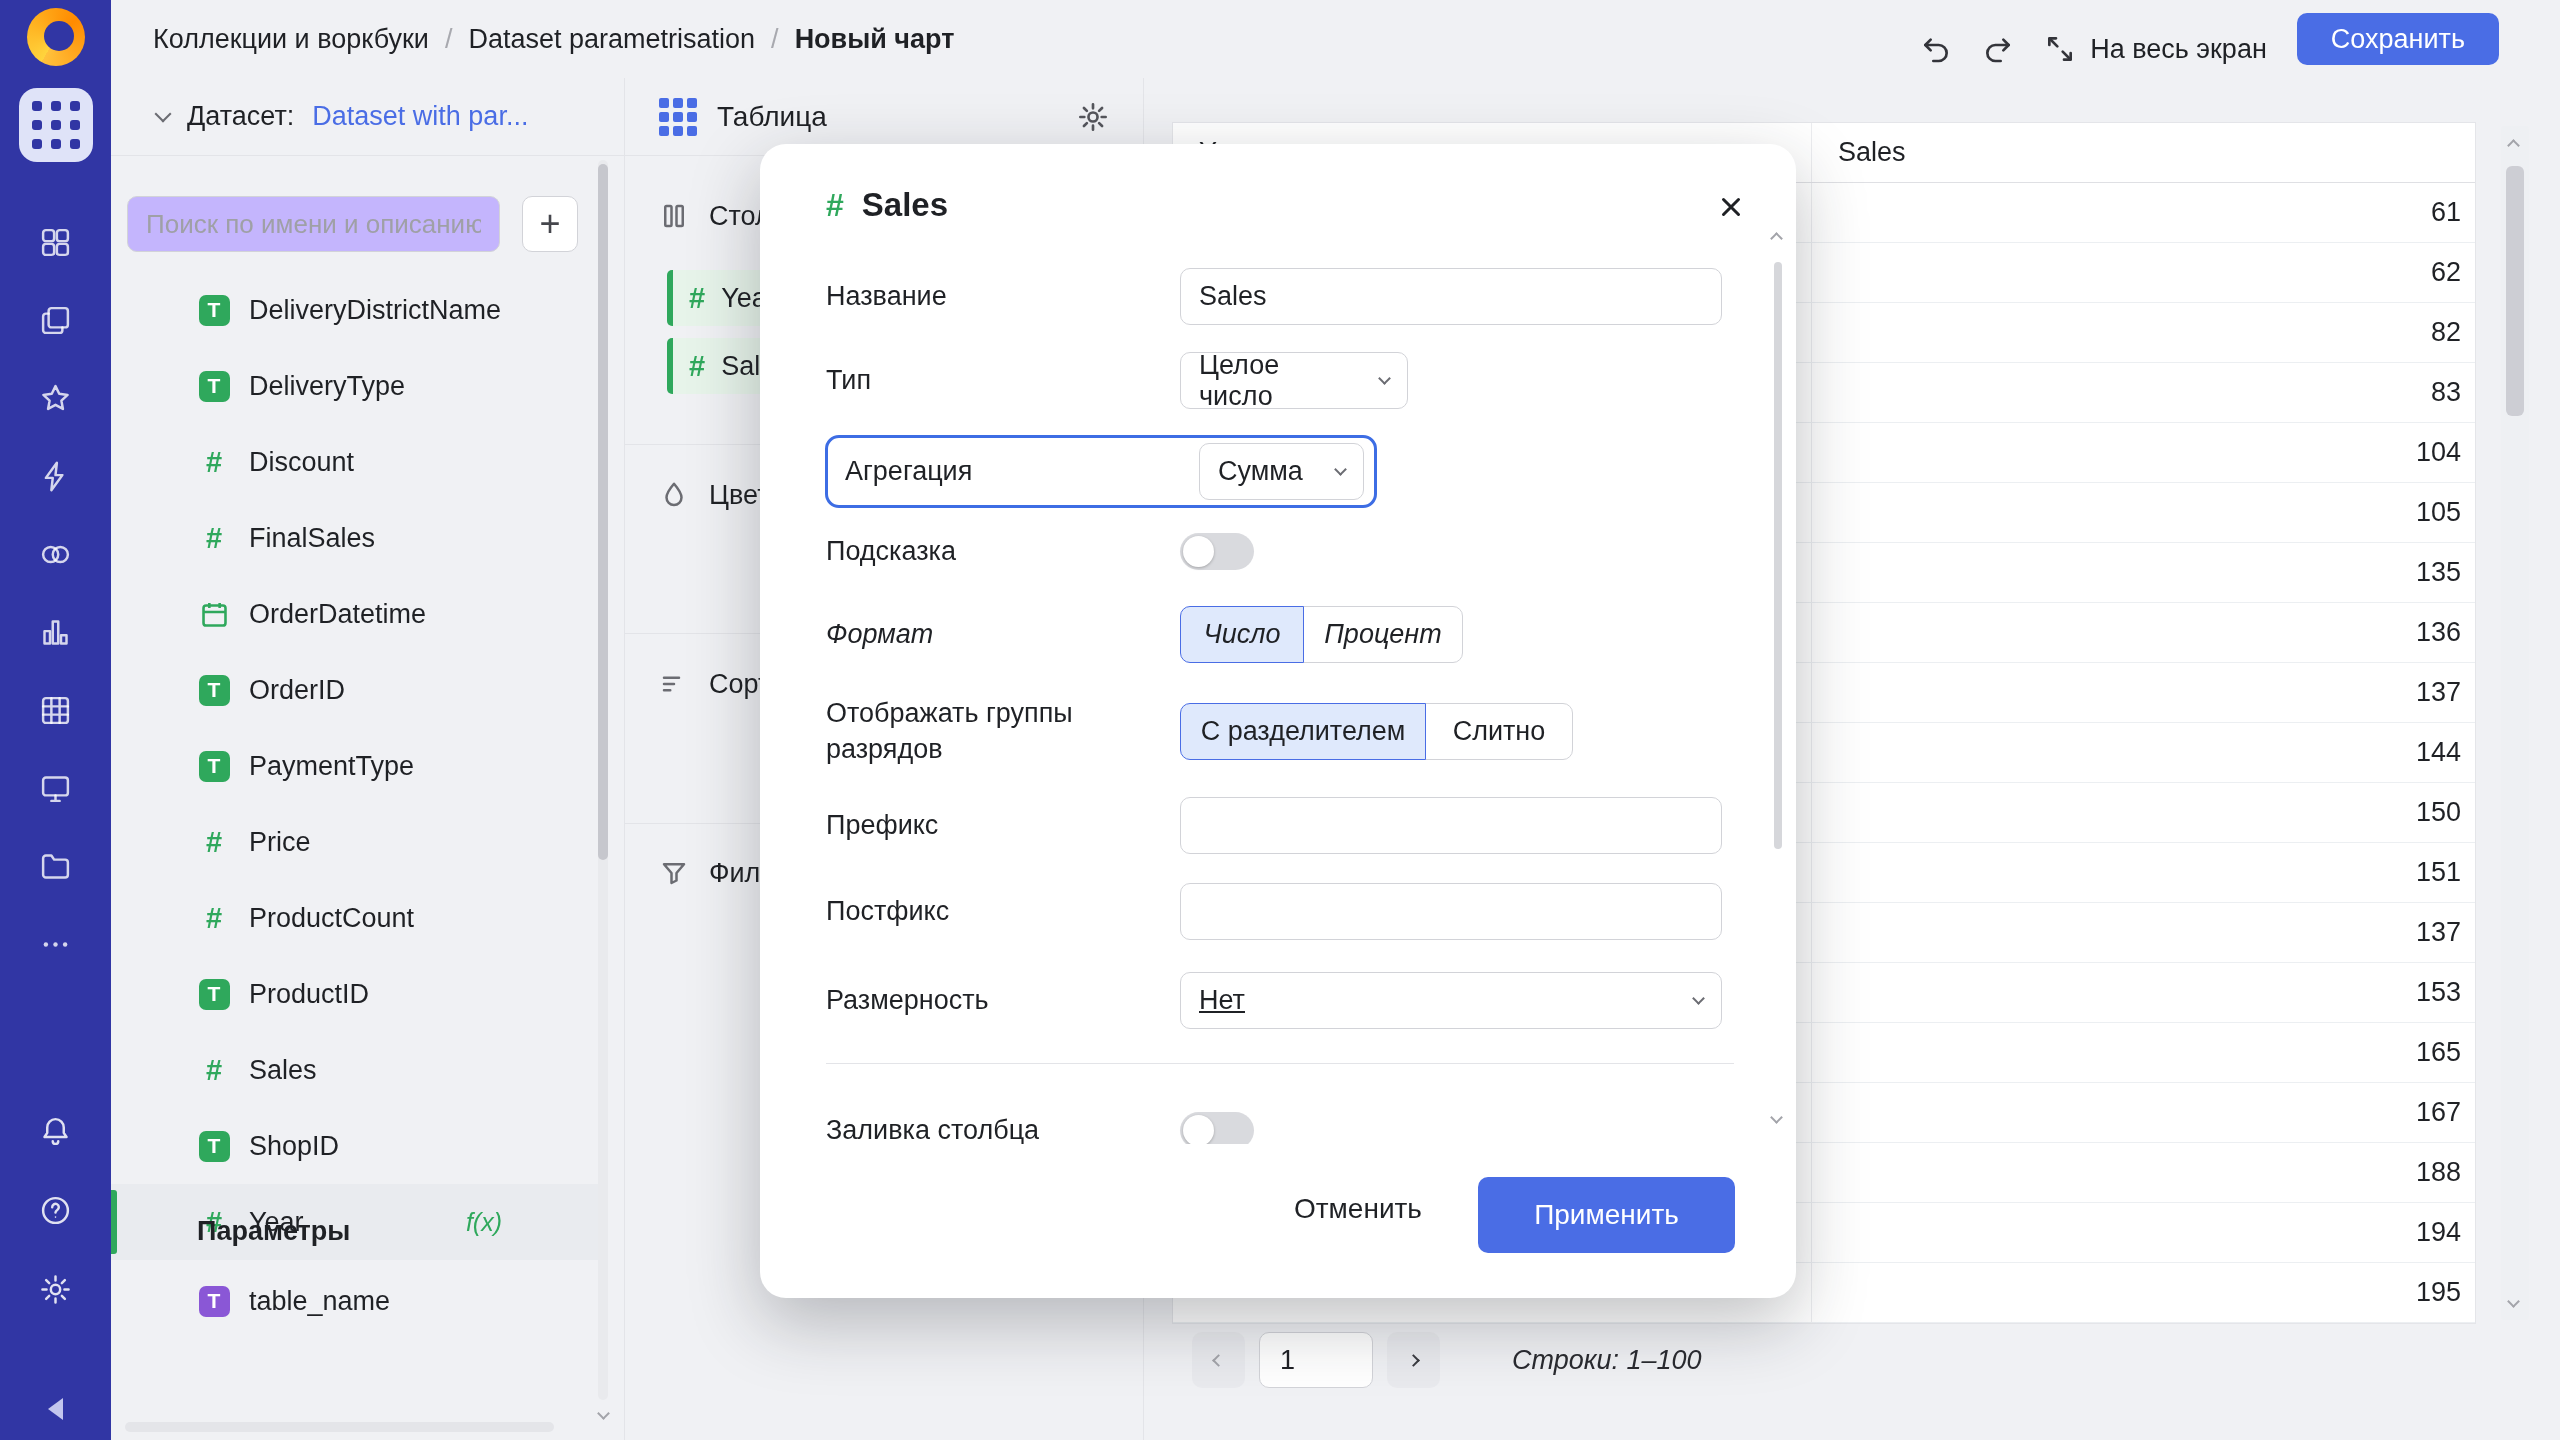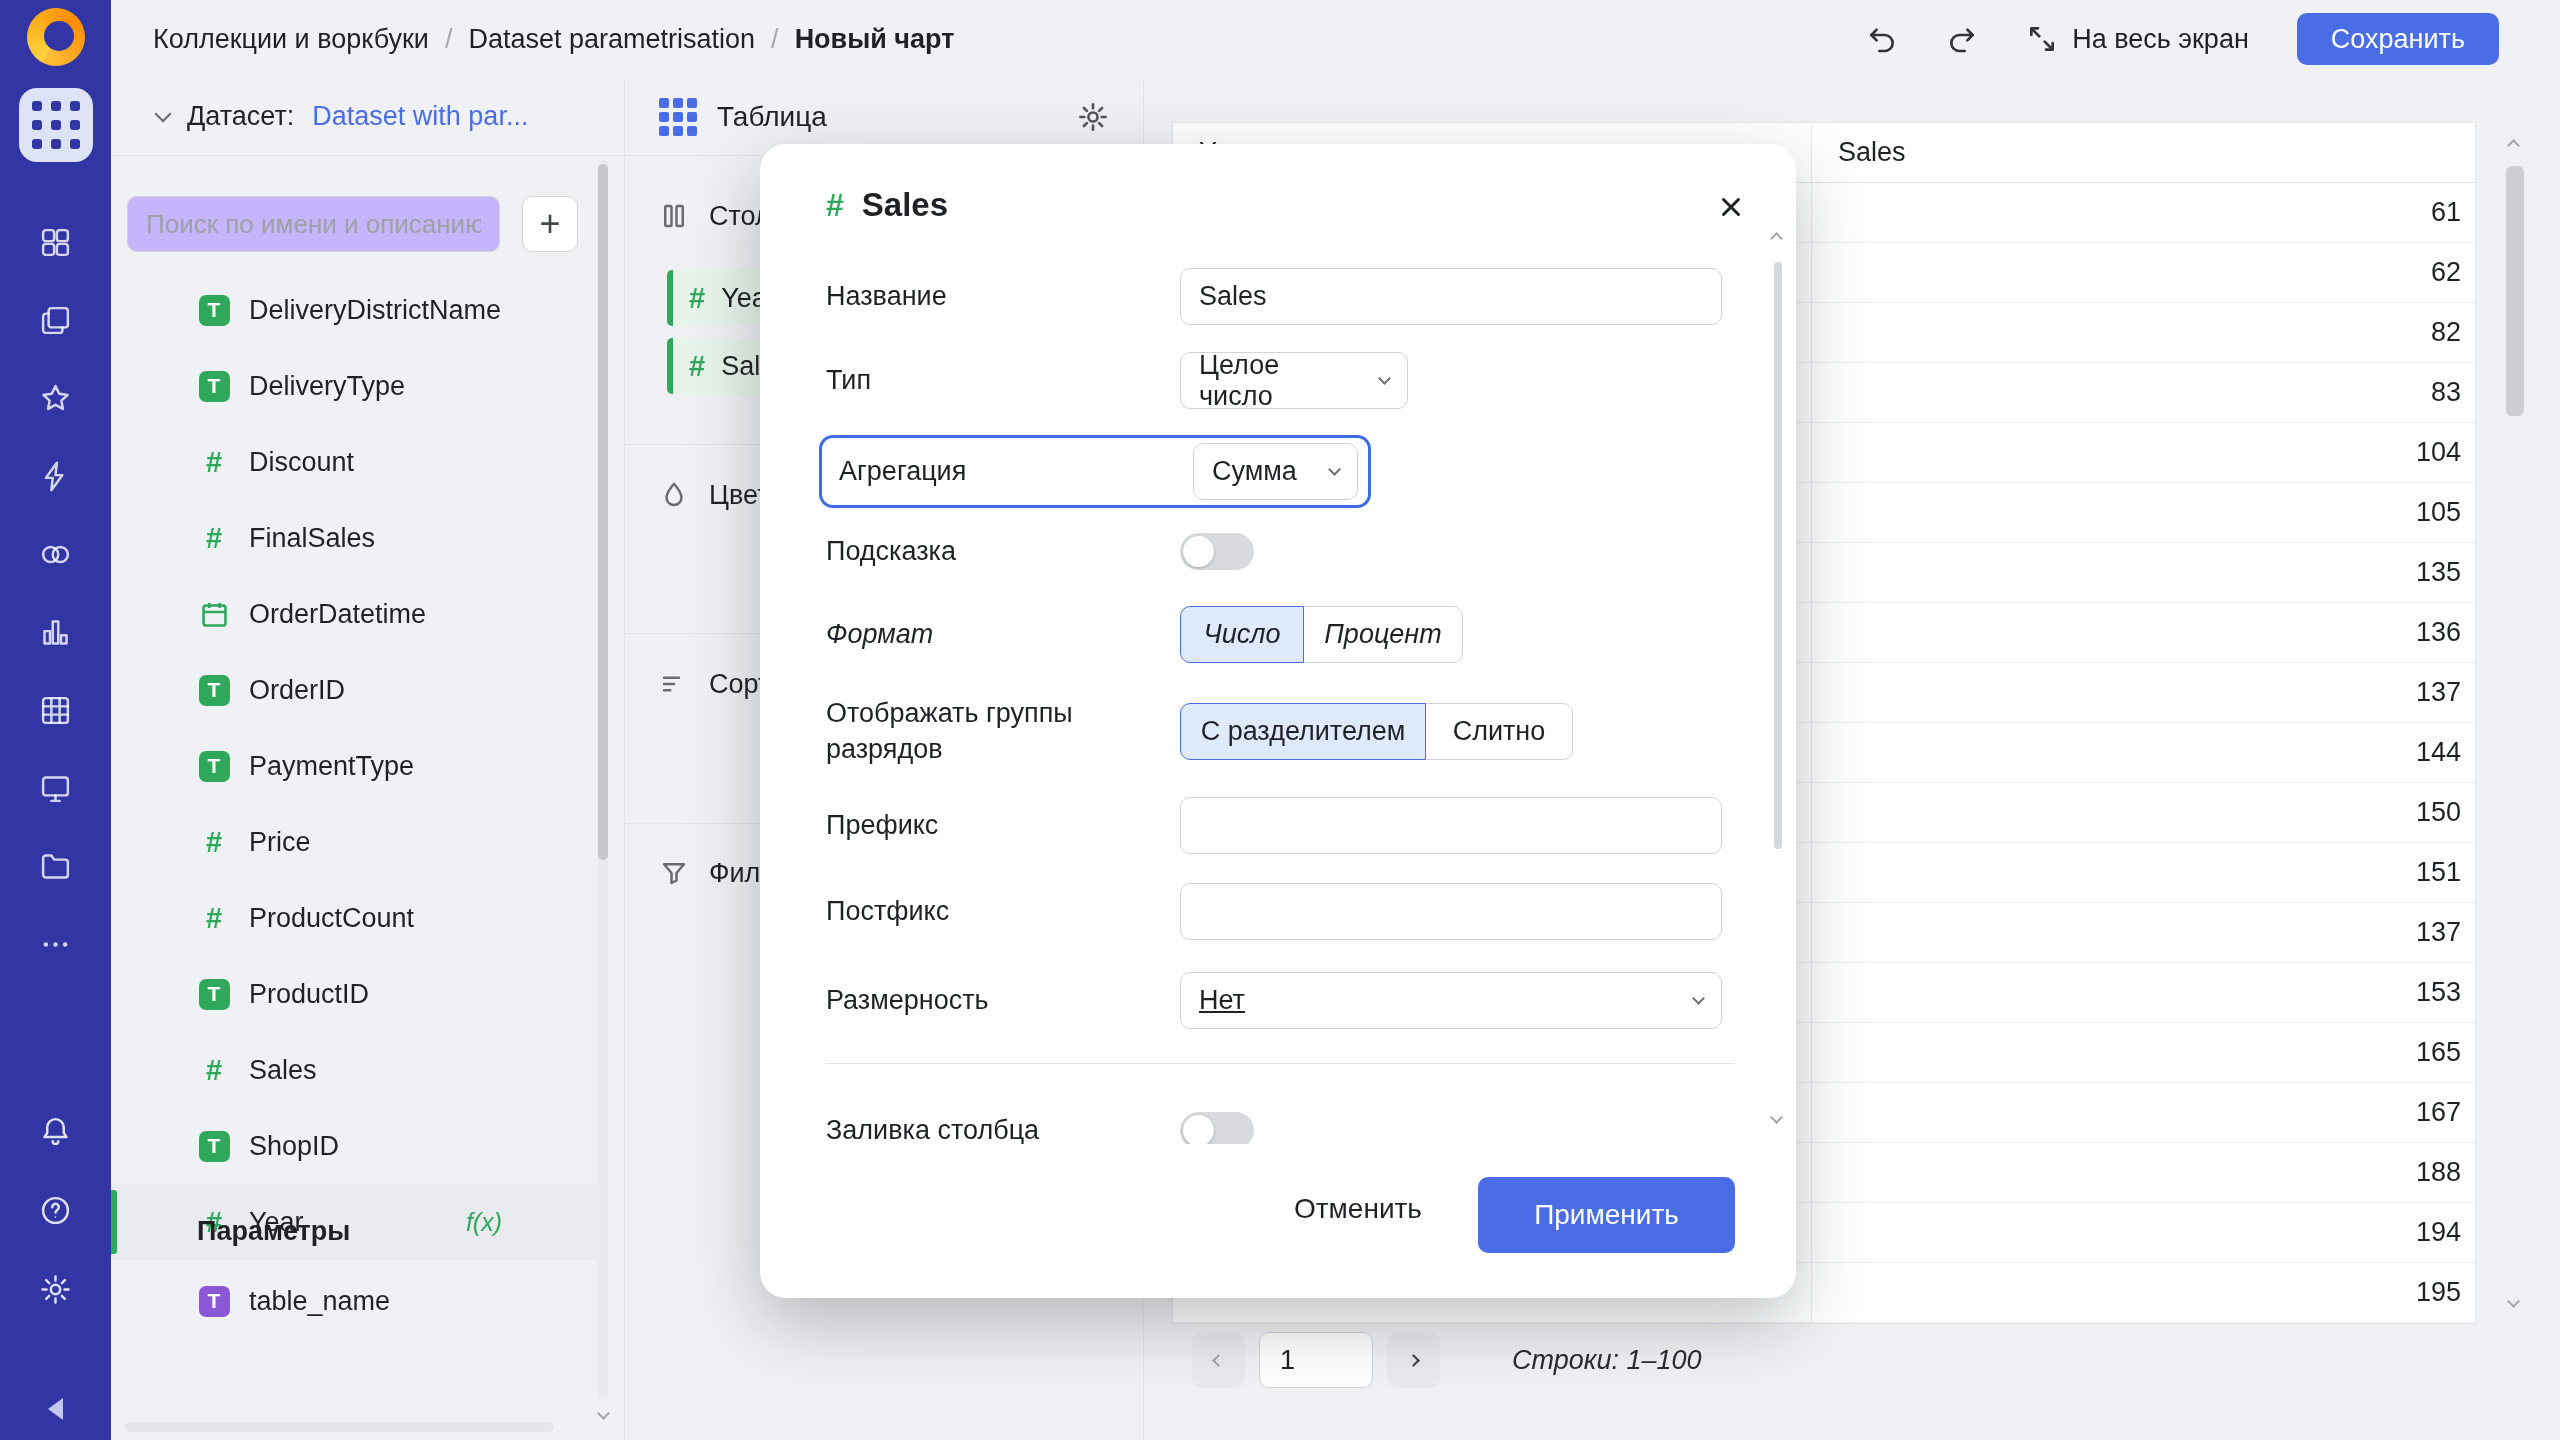--- a/index.html
+++ b/index.html
@@ -18,21 +18,21 @@
   .rail-nav svg,.rail-bottom svg{width:33px;height:33px;display:block;fill:none;stroke:currentColor;stroke-width:1.8;stroke-linecap:round;stroke-linejoin:round;}
   .rail-spacer{flex:1;}
   .rail-bottom{display:flex;flex-direction:column;gap:46px;align-items:center;color:rgba(255,255,255,.85);}
   .tri-left{width:0;height:0;border-top:11px solid transparent;border-bottom:11px solid transparent;border-right:15px solid #c3c6ee;margin:46px 0 20px;}
 
   
   .topbar{position:absolute;left:111px;top:0;right:0;height:78px;display:flex;align-items:center;padding:0 61px 0 42px;}
   .breadcrumbs{display:flex;align-items:center;gap:16px;font-size:27px;}
   .breadcrumbs .sep{color:#a8a9af;}
   .breadcrumbs .last{font-weight:700;}
-  .top-actions{margin-left:auto;display:flex;align-items:center;gap:48px;font-size:27px;}
+  .top-actions{margin-left:auto;display:flex;align-items:flex-end;gap:30px;font-size:27px;}
   .icon-btn{background:none;border:none;display:grid;place-items:center;color:#33343a;}
   .icon-btn svg{width:32px;height:32px;fill:none;stroke:currentColor;stroke-width:2;stroke-linecap:round;stroke-linejoin:round;}
   .fs-btn{display:flex;align-items:center;gap:14px;background:none;border:none;font-size:27px;color:#1f2125;}
   .save-btn{background:#4a6de5;color:#fff;border:none;border-radius:10px;height:52px;padding:0 34px;font-size:27px;}
 
   
   .sidebar{position:absolute;left:111px;top:78px;width:514px;bottom:0;background:#f0f1f4;border-right:1px solid #e3e4e8;}
   .ds-header{height:78px;border-bottom:1px solid #e3e4e8;display:flex;align-items:center;padding-left:46px;gap:18px;font-size:27px;}
   .ds-name{color:#4a6de5;}
   .crt{width:12px;height:12px;border-right:2.5px solid #6b6c72;border-bottom:2.5px solid #6b6c72;flex:none;}
@@ -104,21 +104,21 @@
   .modal-title .hash{font-size:32px;}
   .modal-close{position:absolute;right:46px;top:44px;width:38px;height:38px;background:none;border:none;color:#1f2125;display:grid;place-items:center;}
   .modal-close svg{width:30px;height:30px;fill:none;stroke:currentColor;stroke-width:2.4;stroke-linecap:round;}
   .m-row{position:absolute;left:66px;width:896px;display:flex;align-items:center;}
   .m-label{width:354px;font-size:27px;flex:none;}
   .m-label.wrap{padding-right:66px;line-height:1.35;}
   .m-ctrl{flex:1;display:flex;align-items:center;}
   .m-input{width:100%;height:57px;border:1px solid #d2d3d8;border-radius:10px;padding:0 18px;font-size:27px;color:#1f2125;background:#fff;}
   .m-select{height:57px;border:1px solid #d2d3d8;border-radius:10px;display:inline-flex;align-items:center;justify-content:space-between;padding:0 18px;font-size:27px;background:#fff;gap:22px;color:#1f2125;}
   .m-select.full{width:100%;display:flex;text-decoration:underline;}
-  .agg-ring{position:absolute;left:59px;top:291px;width:552px;height:73px;border:3px solid #3d6de4;border-radius:14px;display:flex;align-items:center;padding-left:17px;}
+  .agg-ring{position:absolute;left:65px;top:291px;width:552px;height:73px;border:3px solid #3d6de4;border-radius:14px;display:flex;align-items:center;padding-left:17px;}
   .agg-ring .m-label{width:354px;}
   .toggle{width:74px;height:37px;border-radius:19px;background:#d9dade;position:relative;border:none;flex:none;}
   .toggle .knob{position:absolute;left:3px;top:3px;width:31px;height:31px;border-radius:50%;background:#fff;box-shadow:0 1px 3px rgba(0,0,0,.25);}
   .seg{display:flex;}
   .seg-opt{height:57px;display:flex;align-items:center;justify-content:center;font-size:27px;border:1px solid #d2d3d8;background:#fff;color:#1f2125;}
   .seg-opt.first{border-radius:10px 0 0 10px;}
   .seg-opt.last{border-radius:0 10px 10px 0;margin-left:-1px;}
   .seg-opt.sel{background:#dfe9fc;border-color:#4a6de5;position:relative;z-index:1;}
   .w-num{width:124px;}.w-pct{width:160px;}.w-sep{width:246px;}.w-sli{width:148px;}
   .m-divider{position:absolute;left:66px;right:62px;top:919px;height:1px;background:#e3e4e8;}

